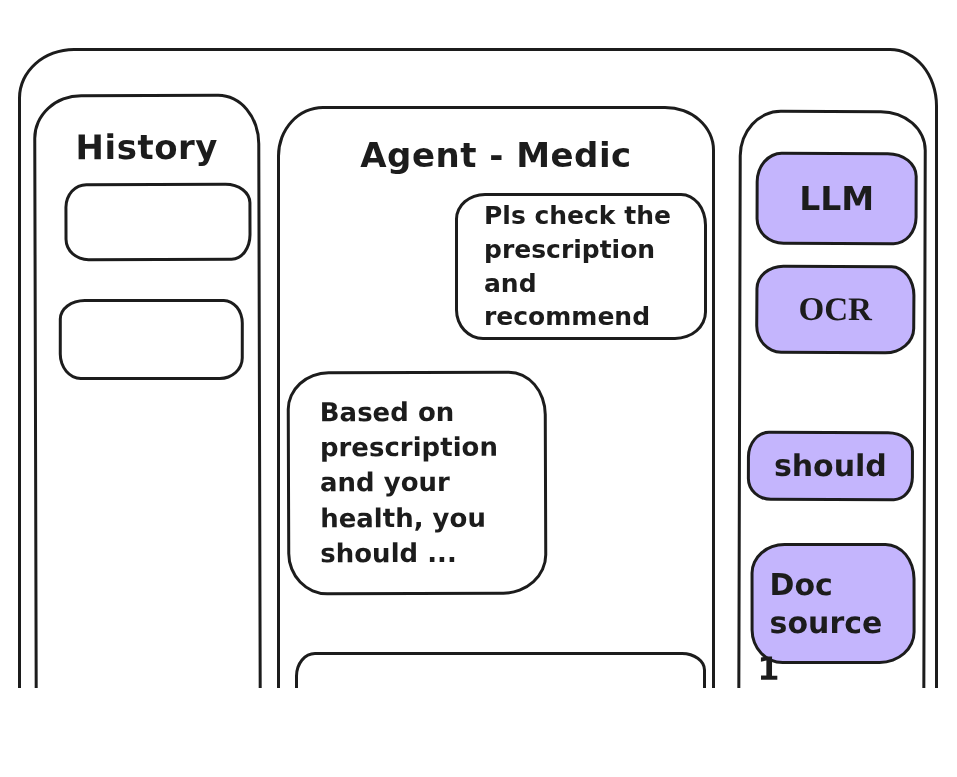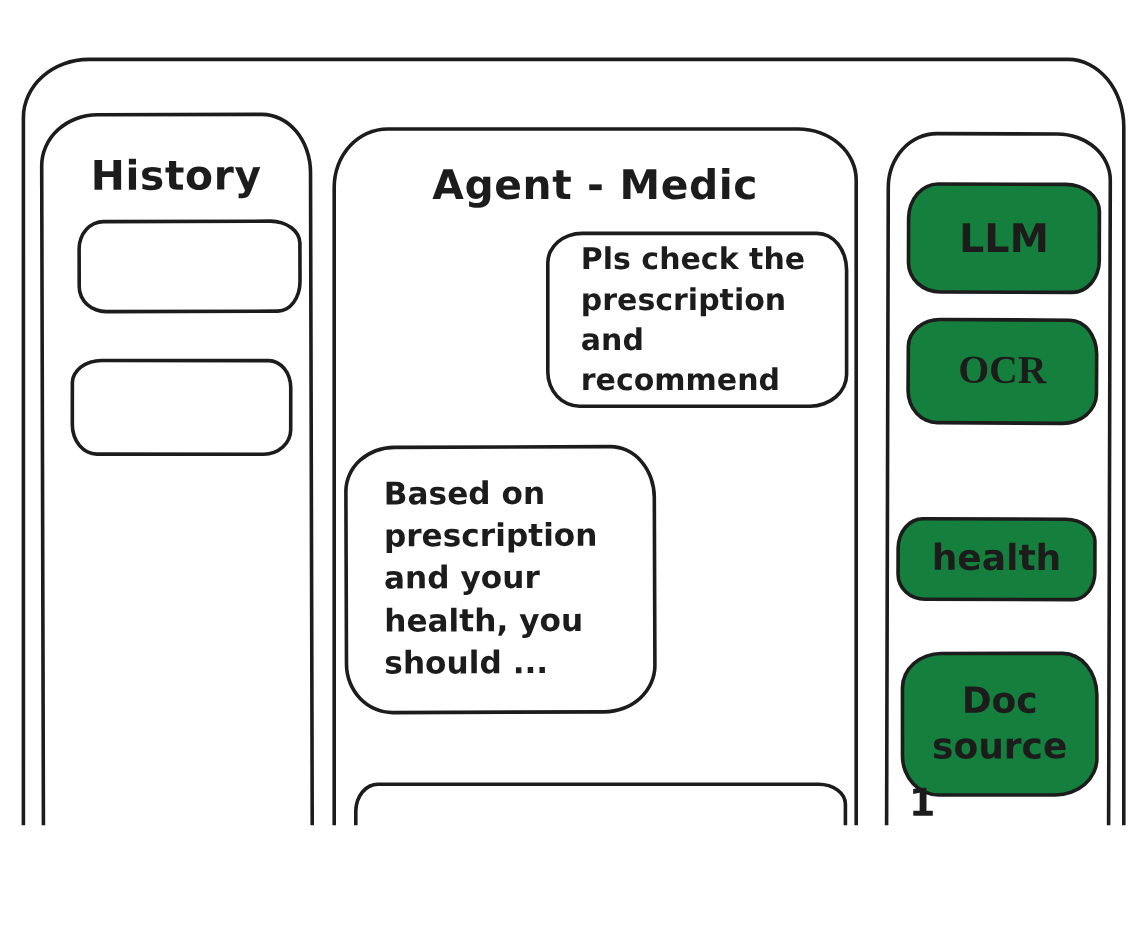--- a/index.html
+++ b/index.html
@@ -115,28 +115,28 @@
     font-family: "DejaVu Sans", sans-serif;
     font-size: 24px;
     padding: 0 20px;
     outline: none;
     color: #1c1c1c;
   }
 
   .tool-btn {
     position: absolute;
     border: 3px solid #1c1c1c;
-    background: #15803d;
+    background: #c4b5fd;
     font-family: "DejaVu Sans", sans-serif;
     font-weight: 600;
     color: #1c1c1c;
     display: flex;
     align-items: center;
     justify-content: center;
-    text-align: center;
+    text-align: left;
     cursor: pointer;
     line-height: 1.25;
   }
   .tool-llm {
     left: 14px; top: 39px;
     width: 162px; height: 93px;
     font-size: 33px;
     border-radius: 26px 30px 24px 28px / 30px 24px 28px 26px;
   }
   .tool-ocr {
@@ -193,18 +193,18 @@
     <div class="bubble bubble-assistant">
       <span>Based on prescription and your health, you should ...</span>
     </div>
 
     <input class="chat-input" type="text" value="" style="">
   </main>
 
   <aside class="panel panel-right">
     <button class="tool-btn tool-llm">LLM</button>
     <button class="tool-btn tool-ocr">OCR</button>
-    <button class="tool-btn tool-params">health</button>
+    <button class="tool-btn tool-params">should</button>
     <button class="tool-btn tool-doc">Doc source</button>
     <div class="doc-num doc-num-1">1</div>
     <div class="doc-num doc-num-2">2</div>
   </aside>
 </div>
 
 </body></html>

